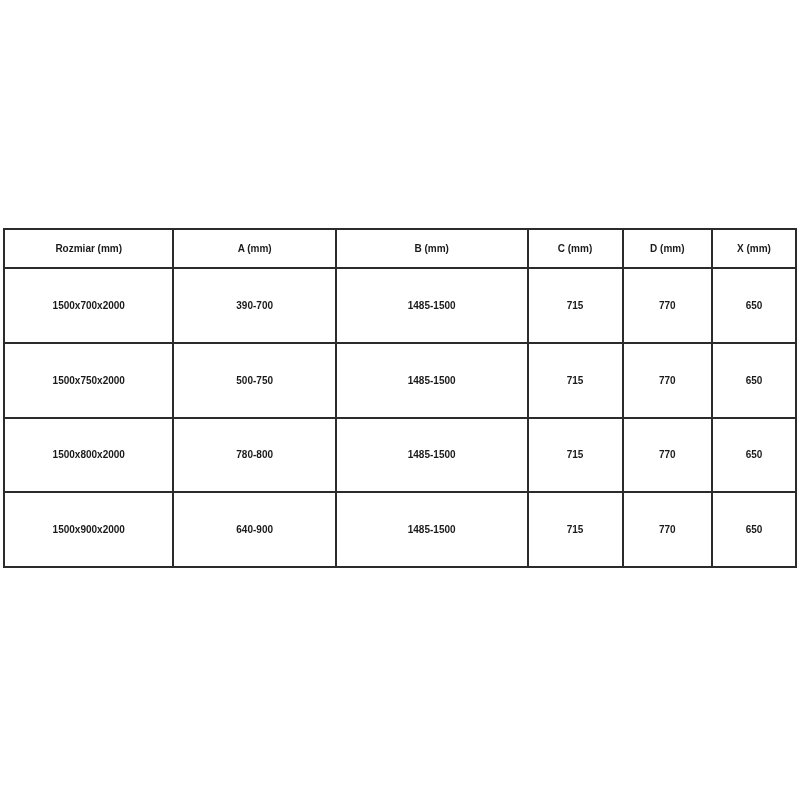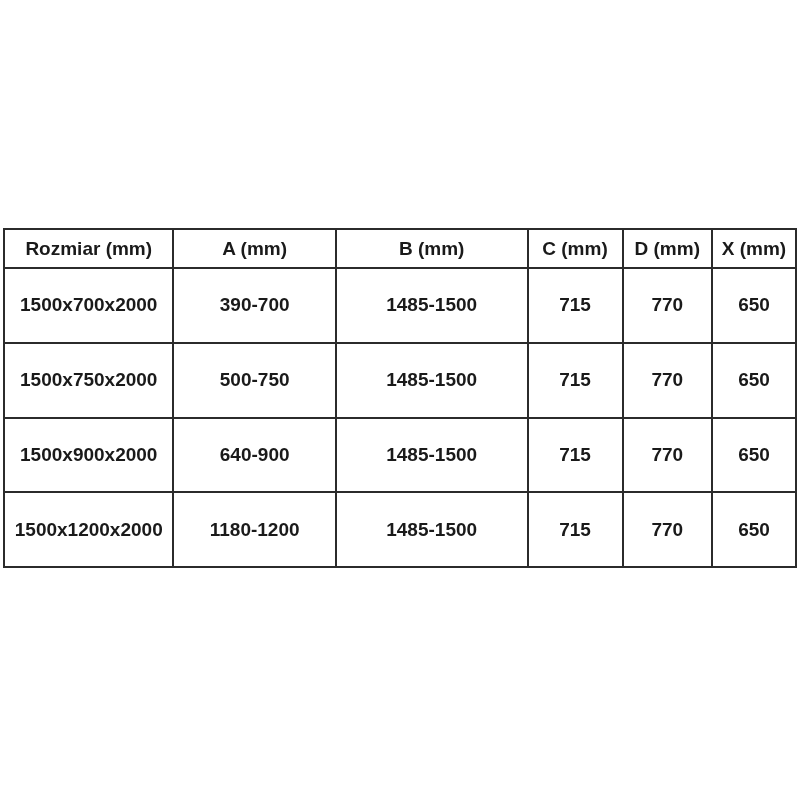--- a/index.html
+++ b/index.html
@@ -26,21 +26,21 @@
     height: 340px;
     border-collapse: collapse;
     table-layout: fixed;
     background: #ffffff;
   }
   table.size-table th,
   table.size-table td {
     border: 2px solid #2b2b2b;
     text-align: center;
     vertical-align: middle;
-    font-size: 19px;
+    font-size: 10px;
     padding: 0;
     overflow: hidden;
     white-space: nowrap;
   }
   table.size-table th {
     font-weight: bold;
     height: 37px;
   }
   table.size-table td {
     font-weight: bold;
@@ -87,30 +87,30 @@
       </tr>
       <tr>
         <td>1500x750x2000</td>
         <td>500-750</td>
         <td>1485-1500</td>
         <td>715</td>
         <td>770</td>
         <td>650</td>
       </tr>
       <tr>
-        <td>1500x900x2000</td>
-        <td>640-900</td>
+        <td>1500x800x2000</td>
+        <td>780-800</td>
         <td>1485-1500</td>
         <td>715</td>
         <td>770</td>
         <td>650</td>
       </tr>
       <tr>
-        <td>1500x1200x2000</td>
-        <td>1180-1200</td>
+        <td>1500x900x2000</td>
+        <td>640-900</td>
         <td>1485-1500</td>
         <td>715</td>
         <td>770</td>
         <td>650</td>
       </tr>
     </tbody>
   </table>
 </div>
 
 </body></html>

